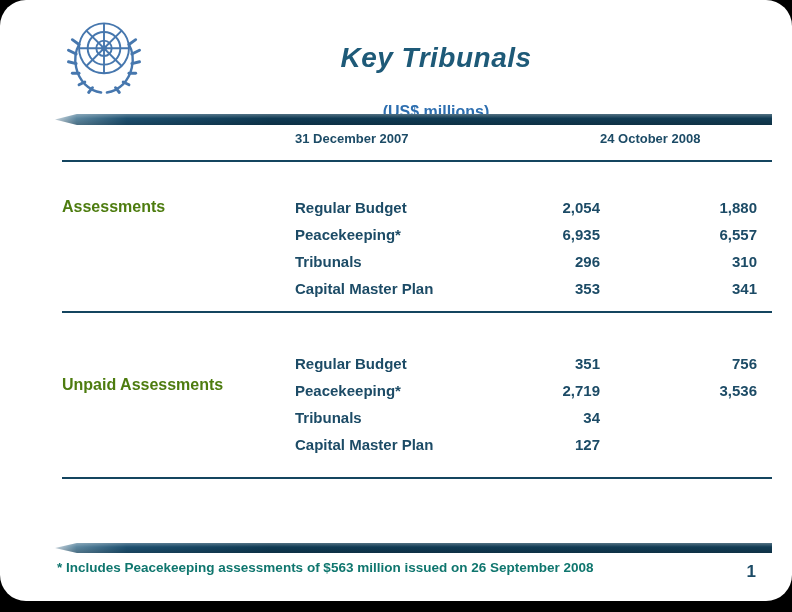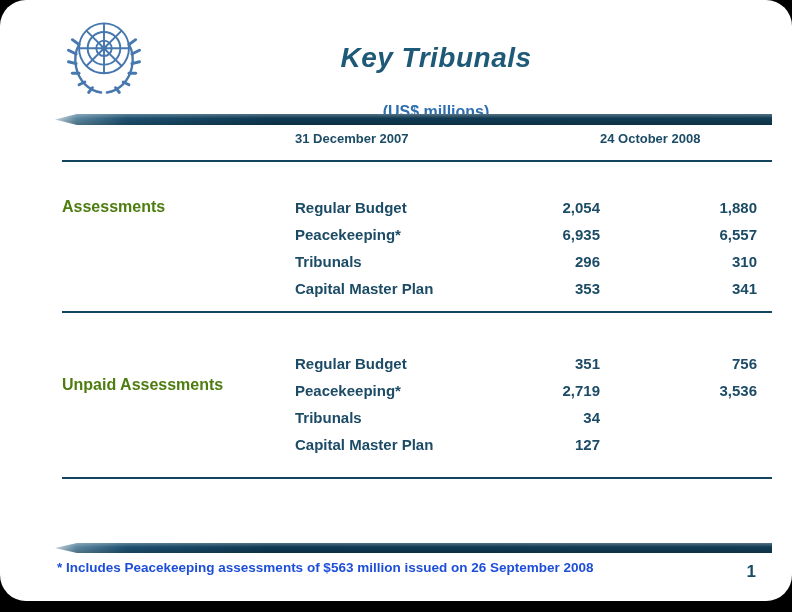--- a/index.html
+++ b/index.html
@@ -65,21 +65,21 @@
 
   .trow {
     display: grid; grid-template-columns: 170px 135px 157px;
     padding-left: 233px; height: 27px; align-items: center;
   }
   .cell { font-size: 15px; font-weight: bold; color: #1c4b66; }
   .num  { text-align: right; }
 
   .footnote {
     position: absolute; left: 57px; top: 560px; width: 640px;
-    font-size: 13.5px; font-weight: bold; color: #1d4ed8;
+    font-size: 13.5px; font-weight: bold; color: #0f766e;
   }
   .page-number {
     position: absolute; right: 36px; top: 562px;
     font-size: 17px; font-weight: bold; color: #1c4b66;
   }
 </style>
 </head>
 <body>
 
 <div class="stage">

